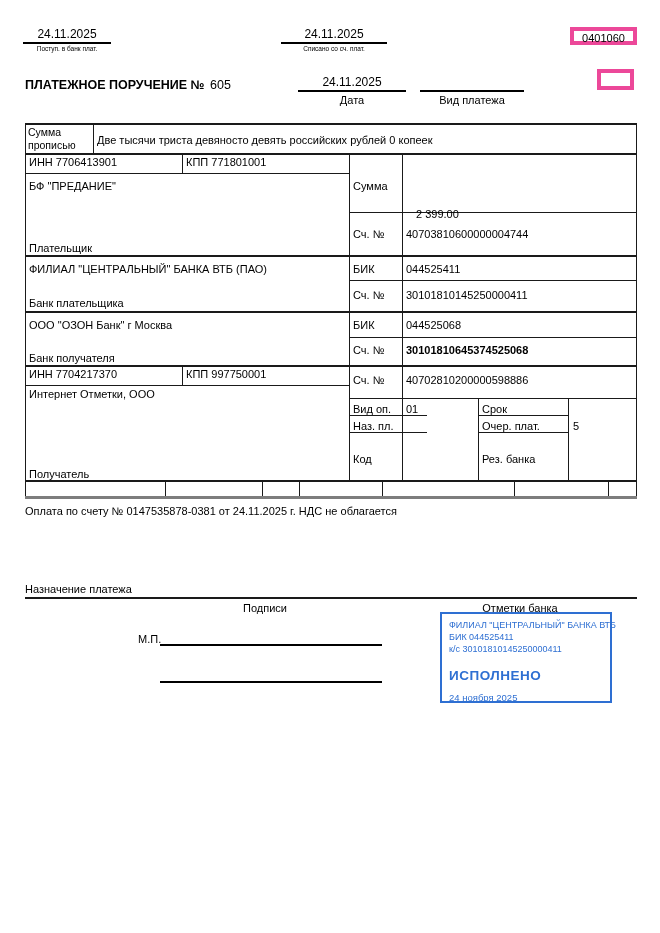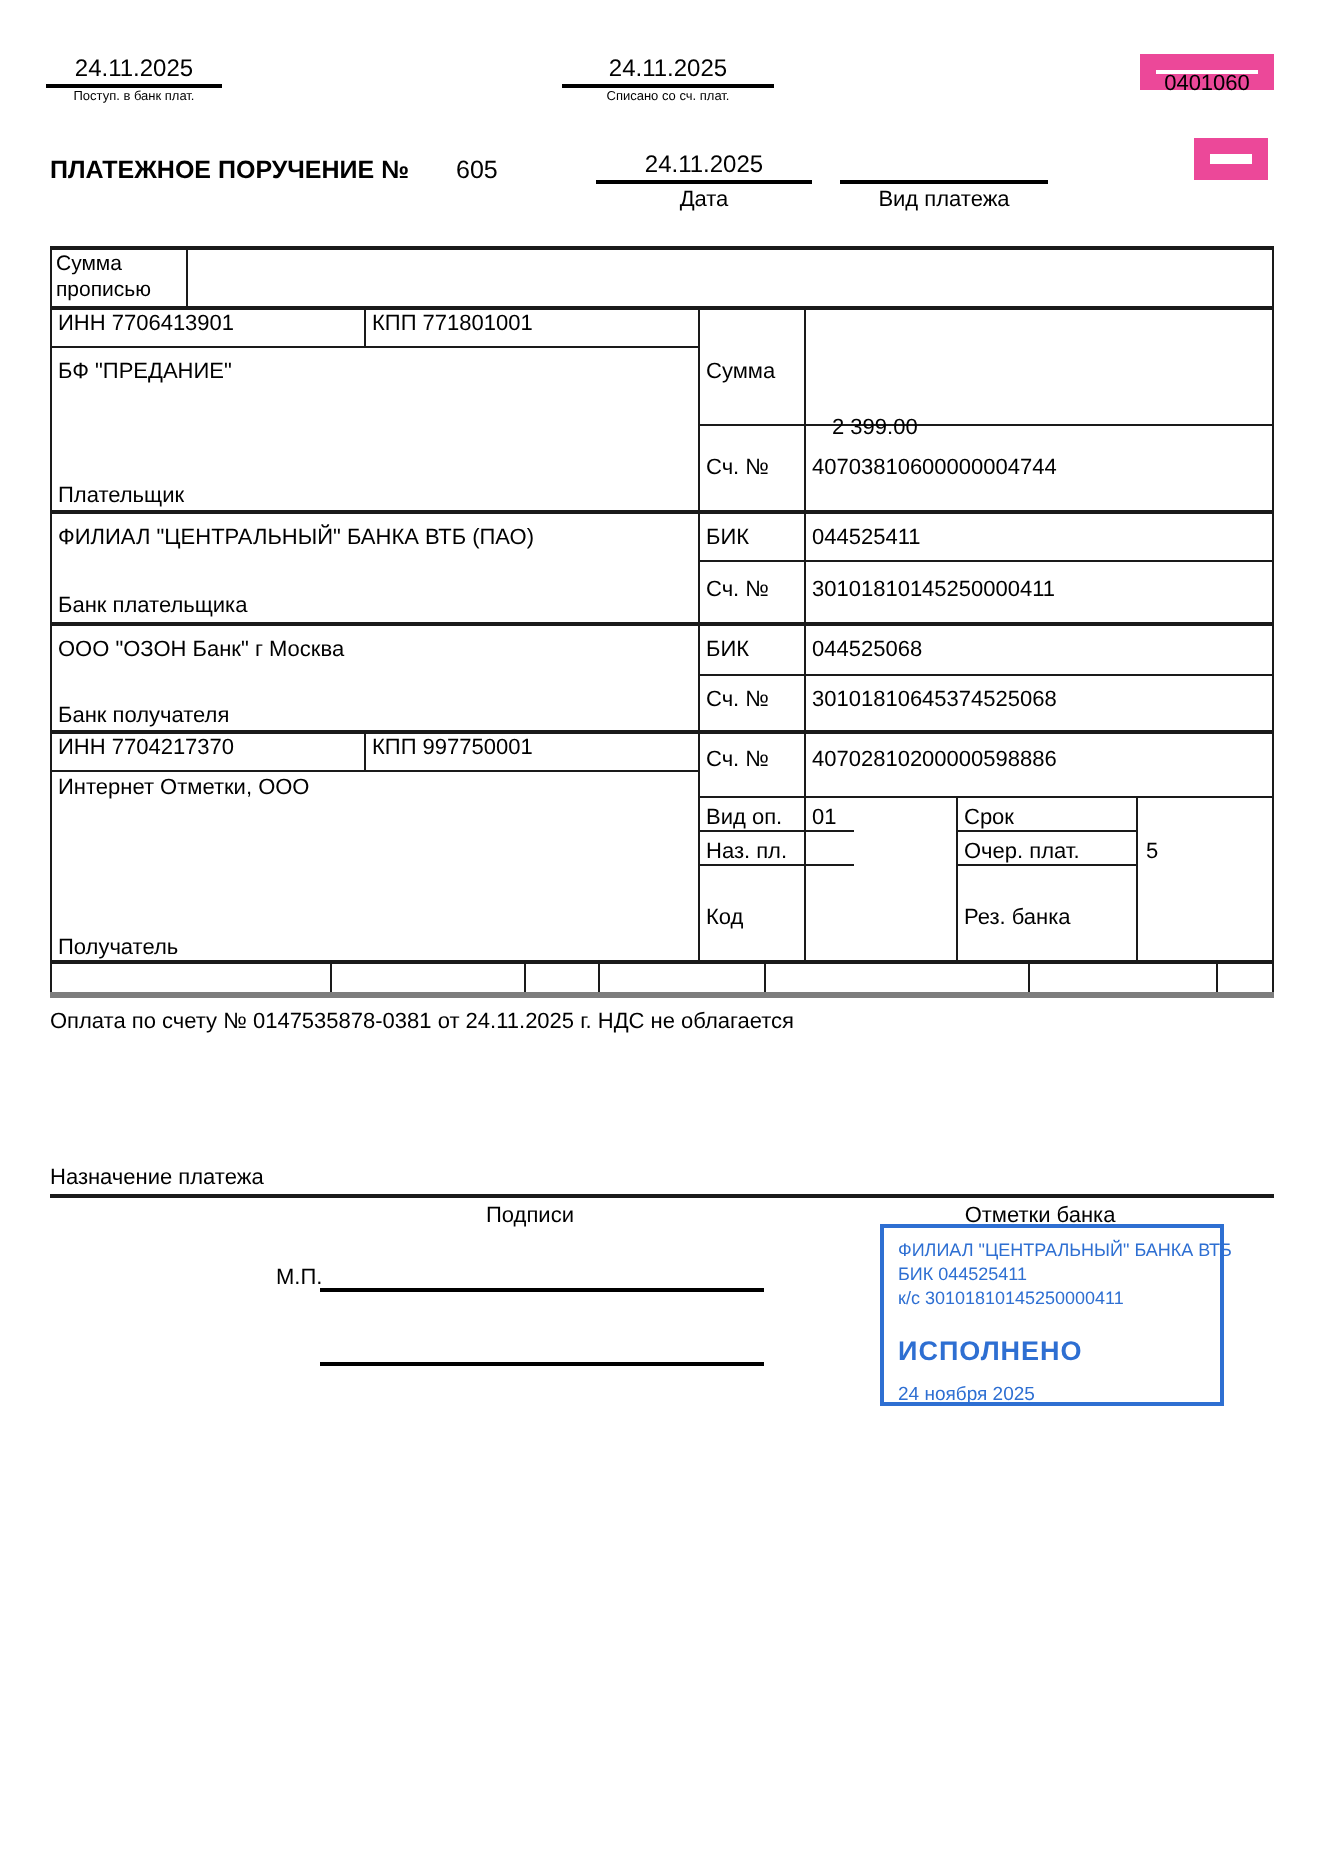--- a/index.html
+++ b/index.html
@@ -10,21 +10,21 @@
   }
   .abs{position:absolute;}
   .t{position:absolute;font-size:11px;line-height:1.1;white-space:nowrap;}
   .tw{position:absolute;font-size:10.5px;line-height:1.25;}
   .cap{font-size:6.5px;margin-top:1px;}
   .datev{font-size:12px;border-bottom:2px solid #000;padding-bottom:1px;}
   .center{text-align:center;}
   .hl{position:absolute;height:1px;background:#1a1a1a;}
   .hl2{position:absolute;height:2px;background:#1a1a1a;}
   .vl{position:absolute;width:1px;background:#1a1a1a;}
-  .box{position:absolute;border:8px solid #ec4899;box-sizing:border-box;}
+  .box{position:absolute;border:4px solid #ec4899;box-sizing:border-box;}
   .bold{font-weight:bold;}
   #table{position:absolute;left:25px;top:123px;width:500px;height:376px;border-radius:12px;}
   #stamp{
     position:absolute;left:440px;top:612px;width:154px;height:77px;
     border:2px solid #2e6fd2;color:#2e6fd2;padding:5px 7px;
   }
   .stamp-line{font-size:9px;line-height:1.35;white-space:nowrap;}
   .stamp-status{font-size:13.5px;font-weight:bold;letter-spacing:.5px;margin-top:13px;}
   .stamp-date{font-size:9.5px;margin-top:9px;}
   .sig{position:absolute;height:2px;background:#000;}
@@ -39,21 +39,21 @@
 
 <div class="abs center" style="left:281px;top:27px;width:106px;">
   <div class="datev">24.11.2025</div>
   <div class="cap">Списано со сч. плат.</div>
 </div>
 
 <div class="box center" style="left:570px;top:27px;width:67px;height:18px;font-size:11px;line-height:14px;">0401060</div>
 
 <div class="t" style="left:25px;top:79px;font-size:12.5px;">
   <span class="bold">ПЛАТЕЖНОЕ ПОРУЧЕНИЕ №</span>
-  <span style="margin-left:20px;">605</span>
+  <span style="margin-left:2px;">605</span>
 </div>
 
 <div class="abs center" style="left:298px;top:75px;width:108px;">
   <div class="datev">24.11.2025</div>
   <div style="font-size:11px;margin-top:2px;">Дата</div>
 </div>
 
 <div class="abs center" style="left:420px;top:75px;width:104px;">
   <div style="height:15px;border-bottom:2px solid #000;"></div>
   <div style="font-size:11px;margin-top:2px;">Вид платежа</div>
@@ -94,20 +94,21 @@
   <div class="vl" style="left:0;top:357px;height:16px;"></div>
   <div class="vl" style="left:140px;top:357px;height:16px;"></div>
   <div class="vl" style="left:237px;top:357px;height:16px;"></div>
   <div class="vl" style="left:274px;top:357px;height:16px;"></div>
   <div class="vl" style="left:357px;top:357px;height:16px;"></div>
   <div class="vl" style="left:489px;top:357px;height:16px;"></div>
   <div class="vl" style="left:583px;top:357px;height:16px;"></div>
   <div class="vl" style="left:611px;top:357px;height:16px;"></div>
 
   <div class="tw" style="left:3px;top:3px;width:58px;">Сумма прописью</div>
+  <div class="t" style="left:72px;top:11px;">Две тысячи триста девяносто девять российских рублей 0 копеек</div>
 
   <div class="t" style="left:4px;top:33px;">ИНН 7706413901</div>
   <div class="t" style="left:161px;top:33px;">КПП 771801001</div>
 
   <div class="t" style="left:4px;top:57px;">БФ "ПРЕДАНИЕ"</div>
   <div class="t" style="left:4px;top:119px;">Плательщик</div>
 
   <div class="t" style="left:328px;top:57px;">Сумма</div>
   <div class="t" style="left:391px;top:57px;margin-top:28px;">2 399.00</div>
 
@@ -119,21 +120,21 @@
   <div class="t" style="left:328px;top:140px;">БИК</div>
   <div class="t" style="left:381px;top:140px;">044525411</div>
   <div class="t" style="left:328px;top:166px;">Сч. №</div>
   <div class="t" style="left:381px;top:166px;">30101810145250000411</div>
 
   <div class="t" style="left:4px;top:196px;">ООО "ОЗОН Банк" г Москва</div>
   <div class="t" style="left:4px;top:229px;">Банк получателя</div>
   <div class="t" style="left:328px;top:196px;">БИК</div>
   <div class="t" style="left:381px;top:196px;">044525068</div>
   <div class="t" style="left:328px;top:221px;">Сч. №</div>
-  <div class="t" style="left:381px;top:221px;">30101810645374525068</div>
+  <div class="t" style="left:381px;top:221px;font-weight:bold;">30101810645374525068</div>
 
   <div class="t" style="left:4px;top:245px;">ИНН 7704217370</div>
   <div class="t" style="left:161px;top:245px;">КПП 997750001</div>
 
   <div class="t" style="left:4px;top:265px;">Интернет Отметки, ООО</div>
   <div class="t" style="left:4px;top:345px;">Получатель</div>
 
   <div class="t" style="left:328px;top:251px;">Сч. №</div>
   <div class="t" style="left:381px;top:251px;">40702810200000598886</div>
 

